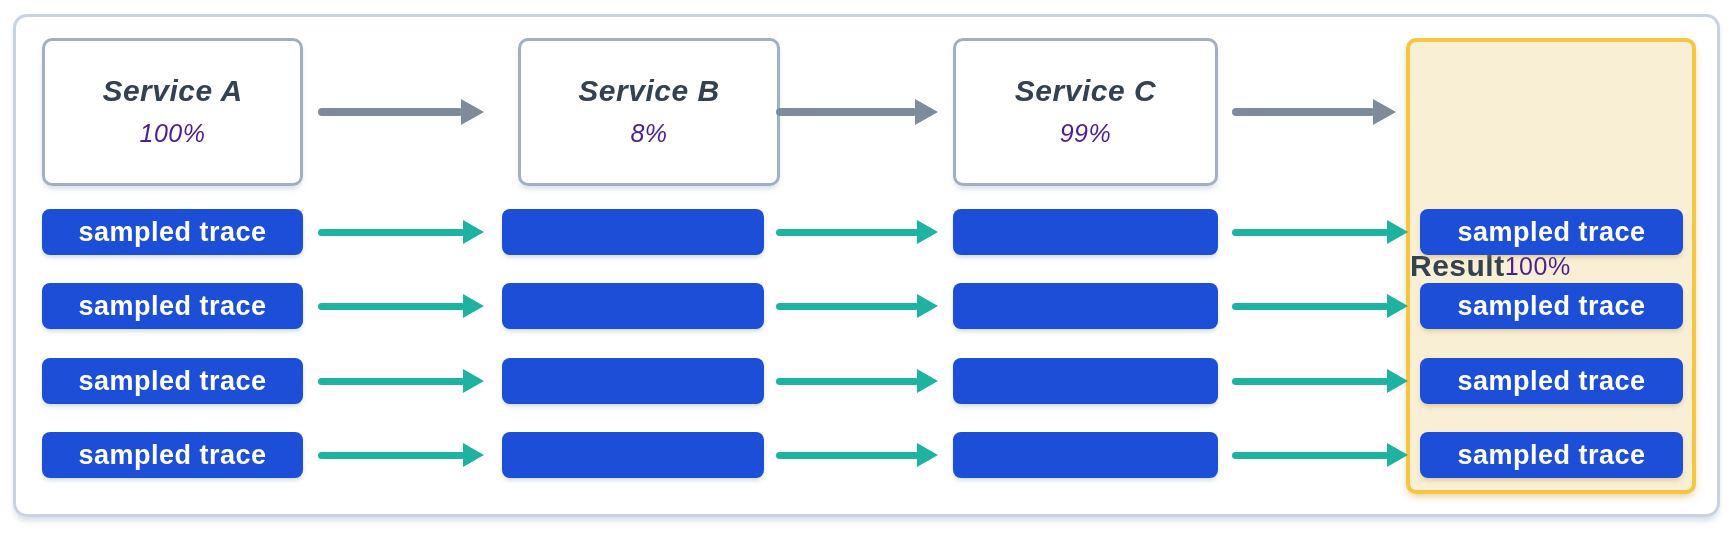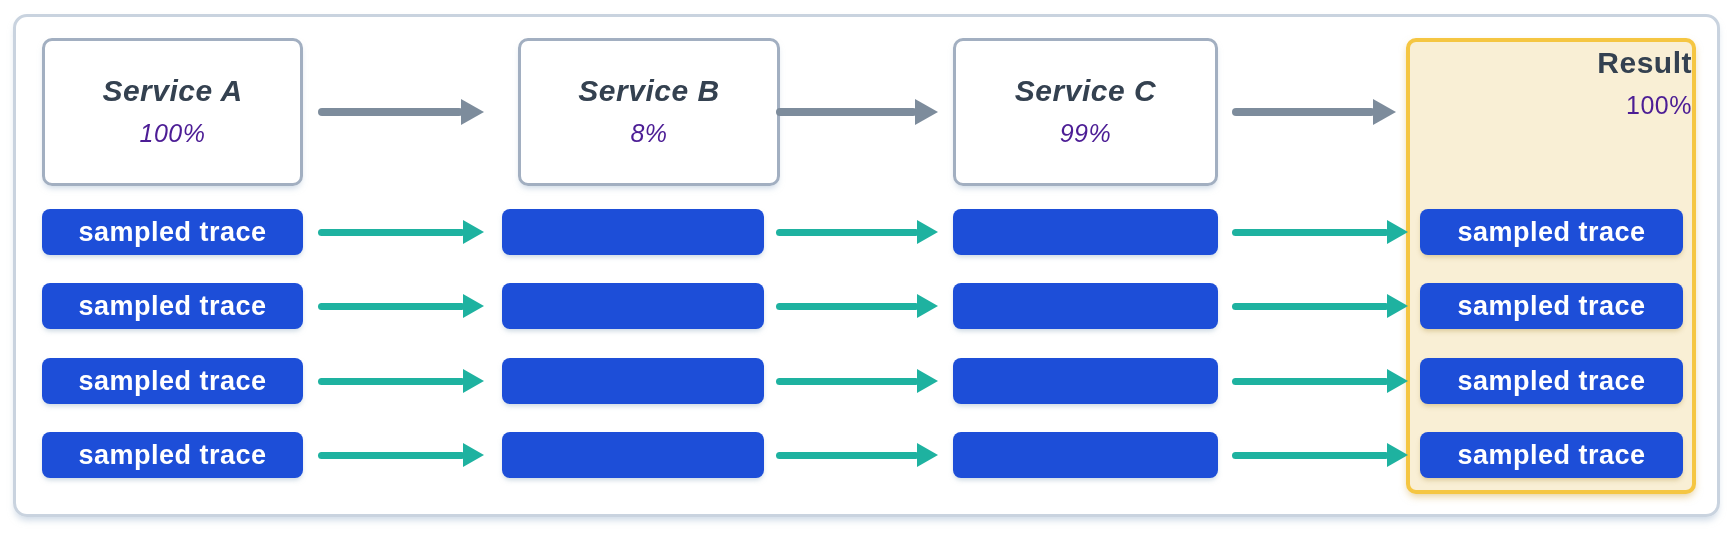--- a/index.html
+++ b/index.html
@@ -66,22 +66,22 @@
   
   .result-box {
     position: absolute;
     left: 1406px; top: 38px;
     width: 290px; height: 456px;
     background: #F9EFD5;
     border: 4px solid #F5C642;
     border-radius: 10px;
     box-shadow: 0 4px 8px -2px rgba(205,160,55,0.55);
     display: flex;
-    flex-direction: column;
-    align-items: flex-end;
+    flex-direction: row;
+    align-items: center;
   }
 
   
   .trace {
     position: absolute;
     height: 46px;
     border-radius: 8px;
     background: #1d4ed8;
     color: #ffffff;
     font-size: 27px;

